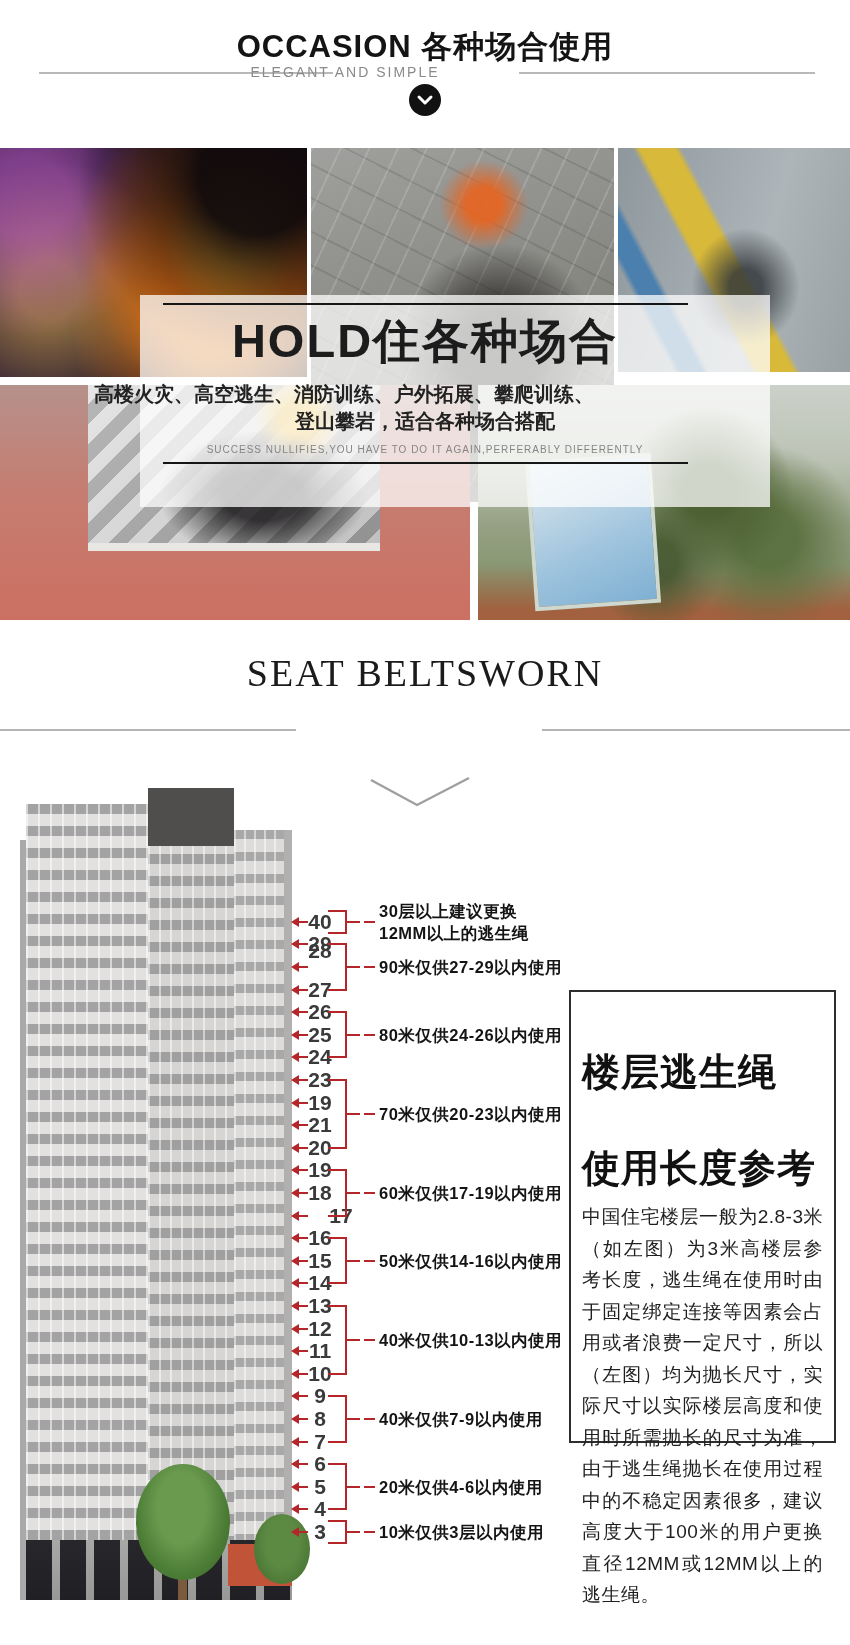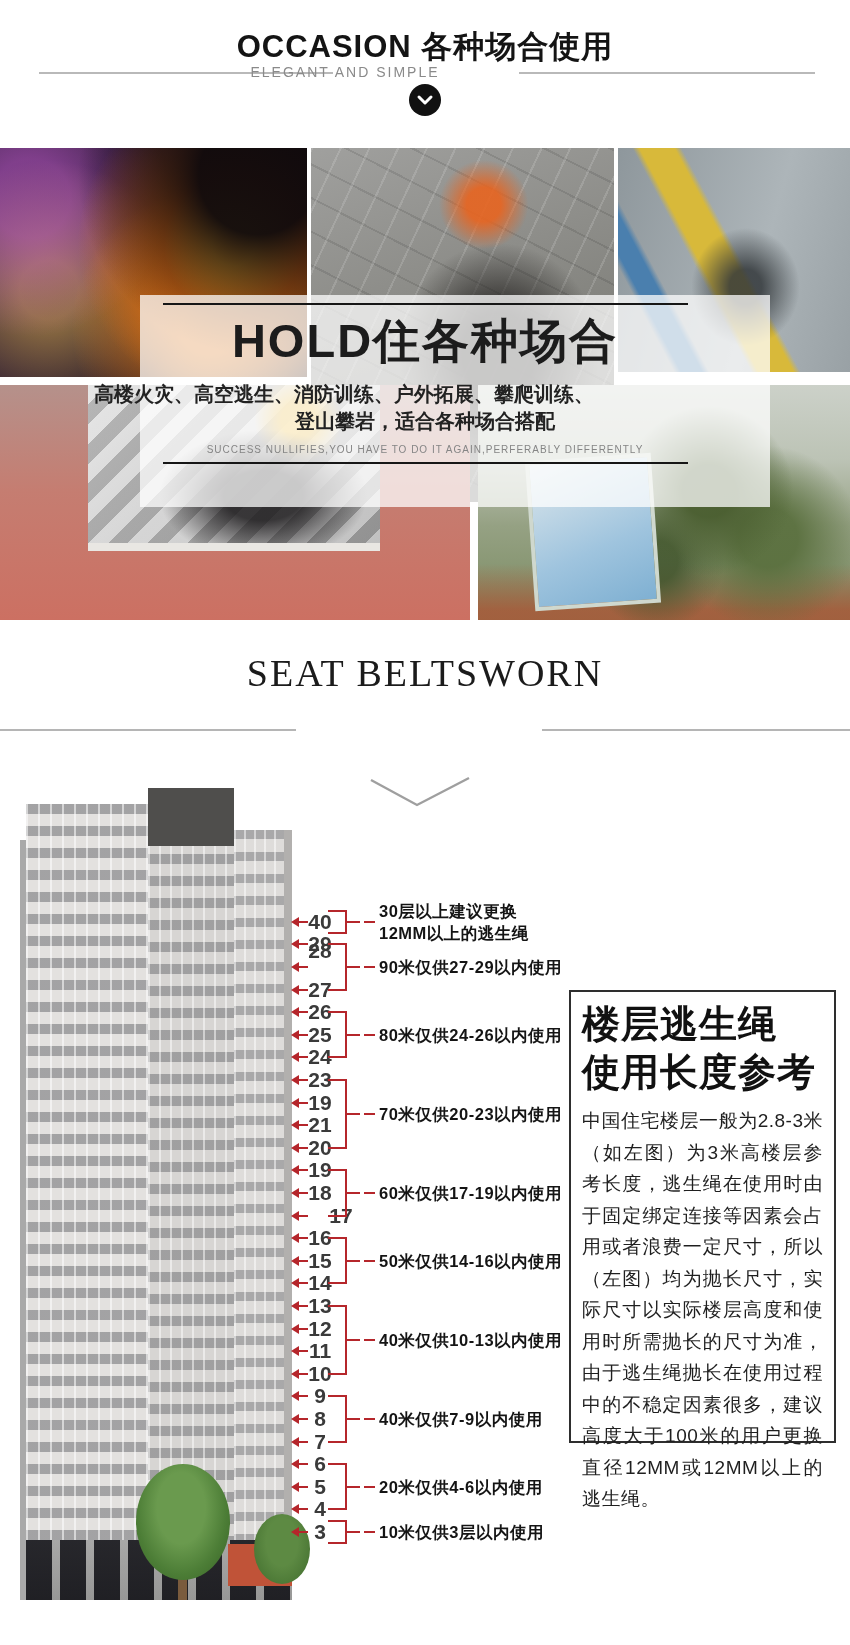--- a/index.html
+++ b/index.html
@@ -107,21 +107,21 @@
   .fl-arrow::before{content:"";position:absolute;left:-8px;top:-4px;width:0;height:0;
           border:5px solid transparent;border-right:8px solid #b5262b;}
   .rl{position:absolute;height:2px;background:#b5262b;}
   .rv{position:absolute;width:2px;background:#b5262b;}
   .grp-label{position:absolute;left:379px;transform:translateY(-50%);font-size:16.5px;
           font-weight:700;color:#141414;white-space:nowrap;letter-spacing:.5px;line-height:22px;}
 
   
   #info-box{left:569px;top:990px;width:267px;height:453px;border:2px solid #2e2e2e;
             box-sizing:border-box;padding:8px 11px;background:#fff;}
-  #info-box .t{font-size:38px;font-weight:700;line-height:48px;color:#111;letter-spacing:1px;}
+  #info-box .t{font-size:38px;font-weight:700;line-height:48px;color:#111;letter-spacing:1px;margin-top:48px;}
   #info-box .b{margin-top:9px;font-size:19px;line-height:31.5px;color:#1f1f1f;letter-spacing:.5px;
                text-align:justify;}
 </style>
 </head>
 <body>
 
 <div class="page">
 
   <div class="abs hdr-title">
     <span>OCCASION</span>

